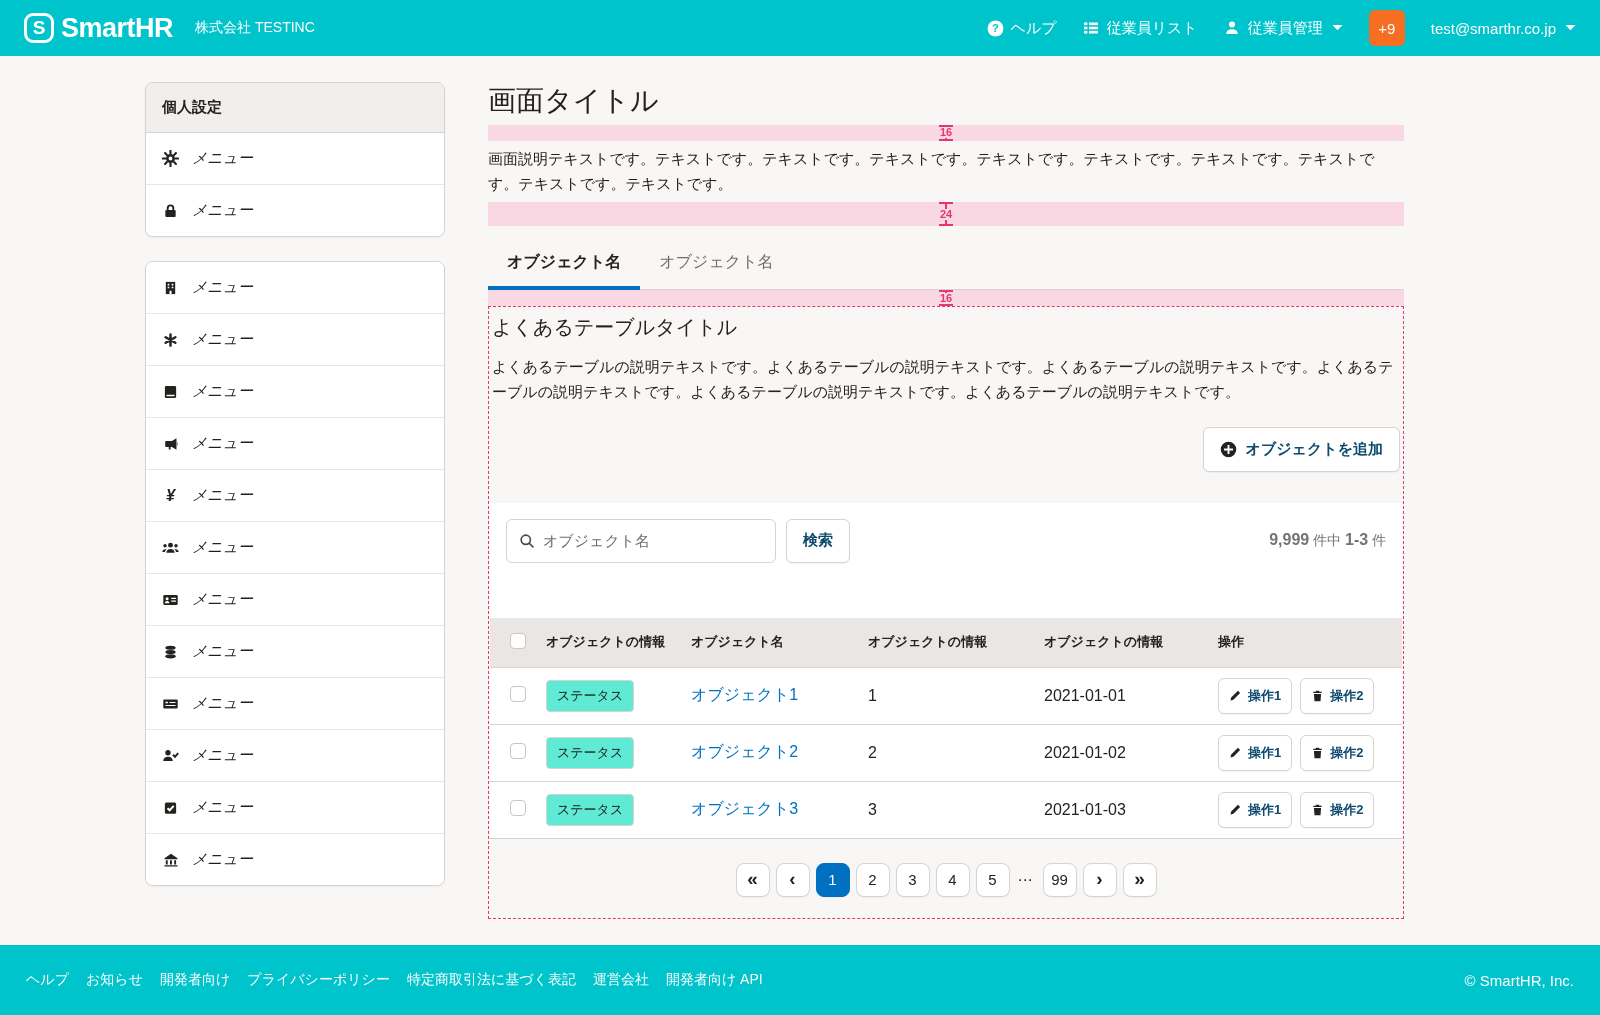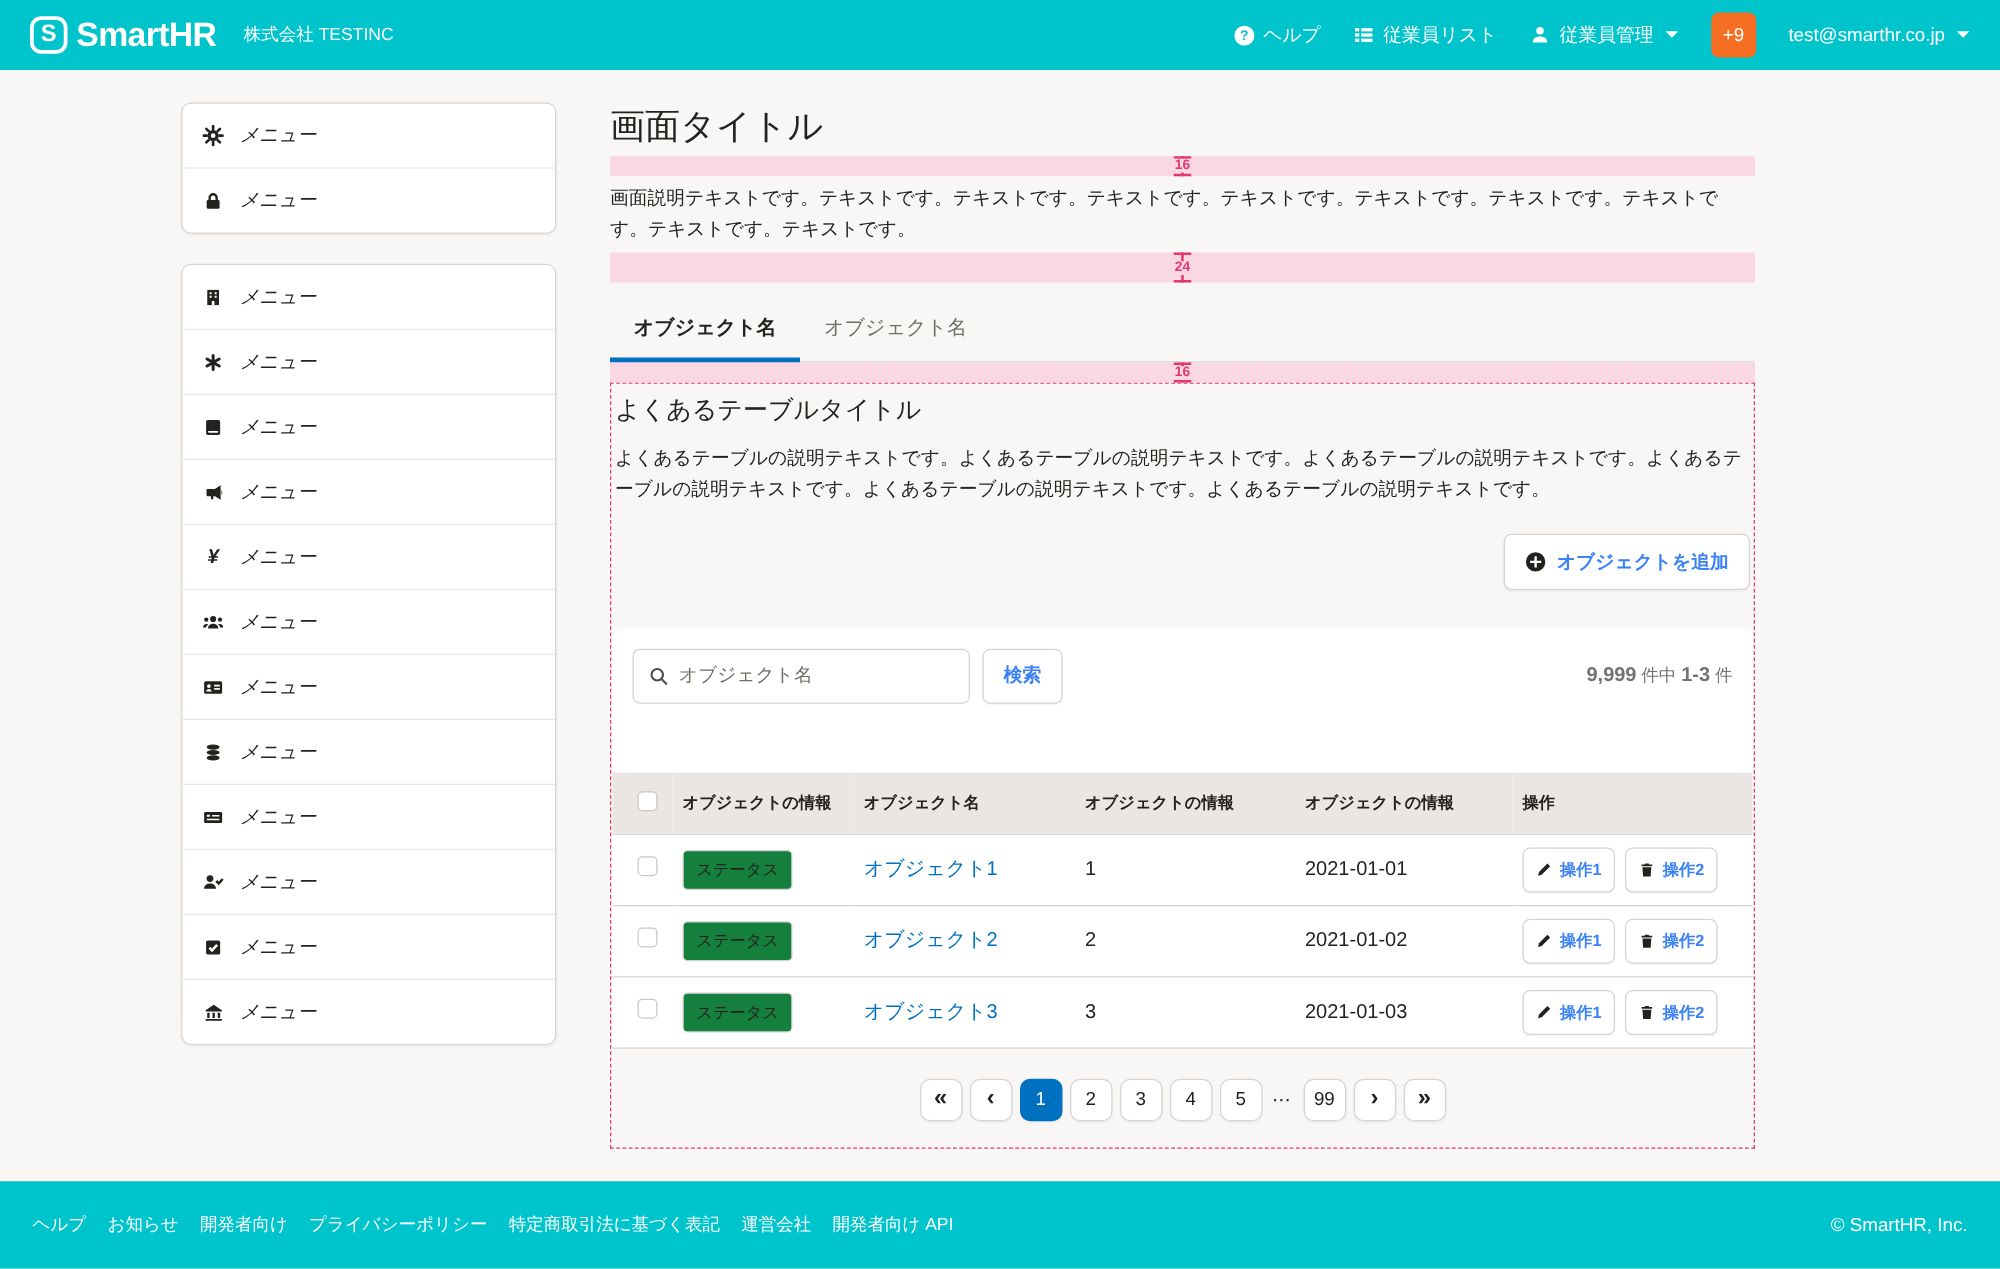--- a/index.html
+++ b/index.html
@@ -62,21 +62,21 @@
   .tab { padding:12px 19px 13px; font-size:16px; color:#706d65; cursor:pointer;
     border-bottom:4px solid transparent; margin-bottom:-1px; }
   .tab.active { color:#23221e; font-weight:bold; border-bottom-color:#0071c1; }
 
   
   .dashed-box { border:1px dashed #e23772; margin-top:0; padding:7px 1px 3px; }
   .section-title { font-size:20px; font-weight:normal; margin:0 0 14px 2px; }
   .section-desc { font-size:15px; line-height:1.65; margin:0 0 22px 2px; }
   .add-row { display:flex; justify-content:flex-end; padding-right:2px; }
   .btn { background:#fff; border:1px solid #d6d3d0; border-radius:6px; cursor:pointer;
-    font-family:inherit; color:#3b82f6; display:inline-flex; align-items:center;
+    font-family:inherit; color:#0c4a6e; display:inline-flex; align-items:center;
     justify-content:center; box-shadow:0 1px 1px rgba(0,0,0,0.04); }
   .add-btn { gap:9px; font-size:15px; font-weight:bold; padding:12px 16px; }
 
   .card { background:#fff; margin-top:31px; }
   .search-row { display:flex; align-items:center; padding:16px; gap:10px; }
   .search-box { display:flex; align-items:center; gap:8px; width:270px; height:44px;
     border:1px solid #d6d3d0; border-radius:6px; padding:0 12px; background:#fff; }
   .search-box input { border:none; outline:none; font-family:inherit; font-size:15px;
     flex:1; color:#23221e; background:transparent; }
   .search-box input::placeholder { color:#706d65; }
@@ -89,21 +89,21 @@
     padding:15px 8px; }
   tbody td { border-top:1px solid #d6d3d0; padding:10px 8px; font-size:16px;
     background:#fff; }
   tbody tr:last-child td { border-bottom:1px solid #d6d3d0; }
   th.cb-col, td.cb-col { width:48px; padding-left:20px; }
   .col-status { width:145px; } .col-name { width:177px; } .col-num { width:176px; }
   .col-date { width:174px; }
   input[type="checkbox"] { appearance:none; width:16px; height:16px;
     border:1px solid #c9c6c3; border-radius:4px; background:#fff; cursor:pointer; }
   .status-badge { display:inline-block; border:1px solid #d6d3d0; border-radius:4px;
-    padding:6px 10px; font-size:13px; background:#15803d; }
+    padding:6px 10px; font-size:13px; background:#5eead4; }
   .obj-link { color:#0071c1; text-decoration:none; font-size:16px; cursor:pointer; }
   .action-btn { gap:6px; font-size:13px; font-weight:bold; padding:8px 10px; }
   .actions { display:flex; gap:8px; }
 
   
   .pagination { display:flex; align-items:center; justify-content:center; gap:6px;
     padding:24px 0 18px; }
   .page-btn { min-width:34px; height:34px; border:1px solid #d6d3d0; border-radius:8px;
     background:#fff; font-size:15px; font-family:inherit; cursor:pointer;
     display:flex; align-items:center; justify-content:center; color:#23221e;
@@ -176,20 +176,21 @@
           </svg>
       </span>
     </a>
   </div>
 </header>
 
 <div class="layout">
 
   <aside class="sidebar">
     <div class="side-group">
+      <div class="side-group-title">個人設定</div>
       <div class="side-item">
         <span class="side-icon">
           <svg width="17" height="17" viewBox="0 0 16 16">
               <circle cx="8" cy="8" r="3" fill="none" stroke="#23221e" stroke-width="2.4"></circle>
               <path stroke="#23221e" stroke-width="2" stroke-linecap="round" d="M8 0.8v2.4M8 12.8v2.4M0.8 8h2.4M12.8 8h2.4M2.9 2.9l1.7 1.7M11.4 11.4l1.7 1.7M13.1 2.9l-1.7 1.7M4.6 11.4l-1.7 1.7"></path>
             </svg>
         </span>
         <span>メニュー</span>
       </div>
       <div class="side-item">

